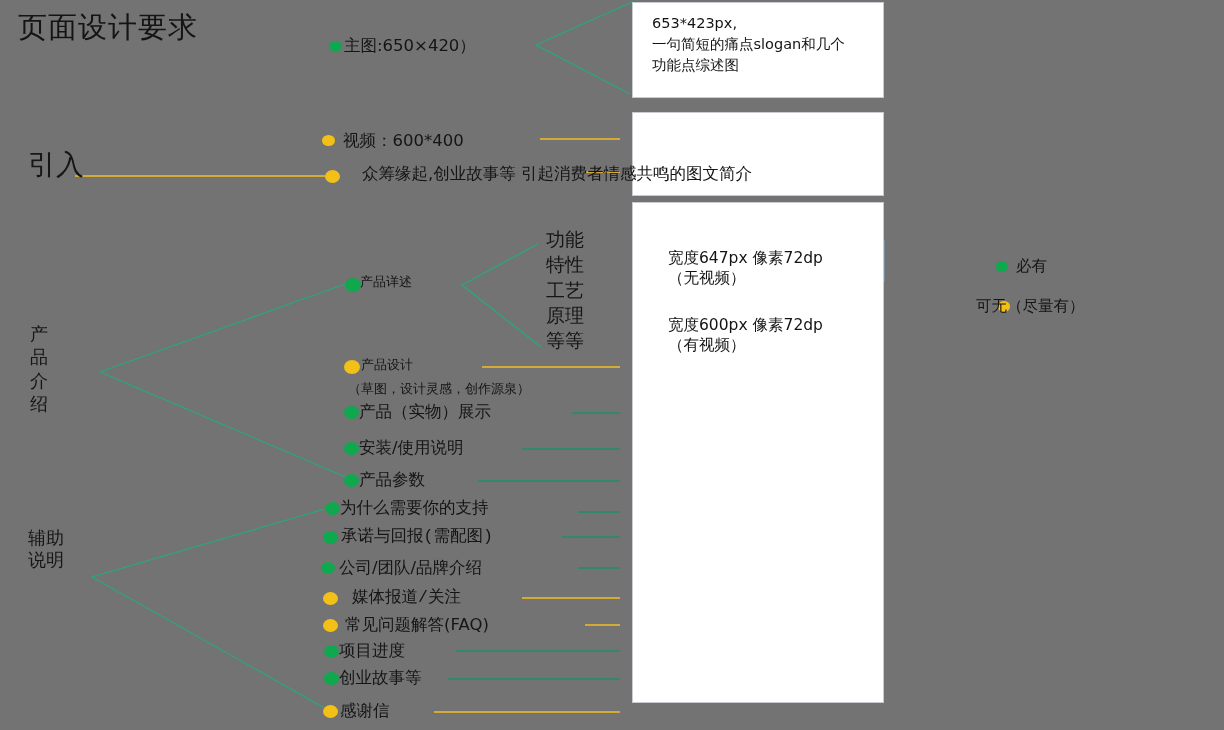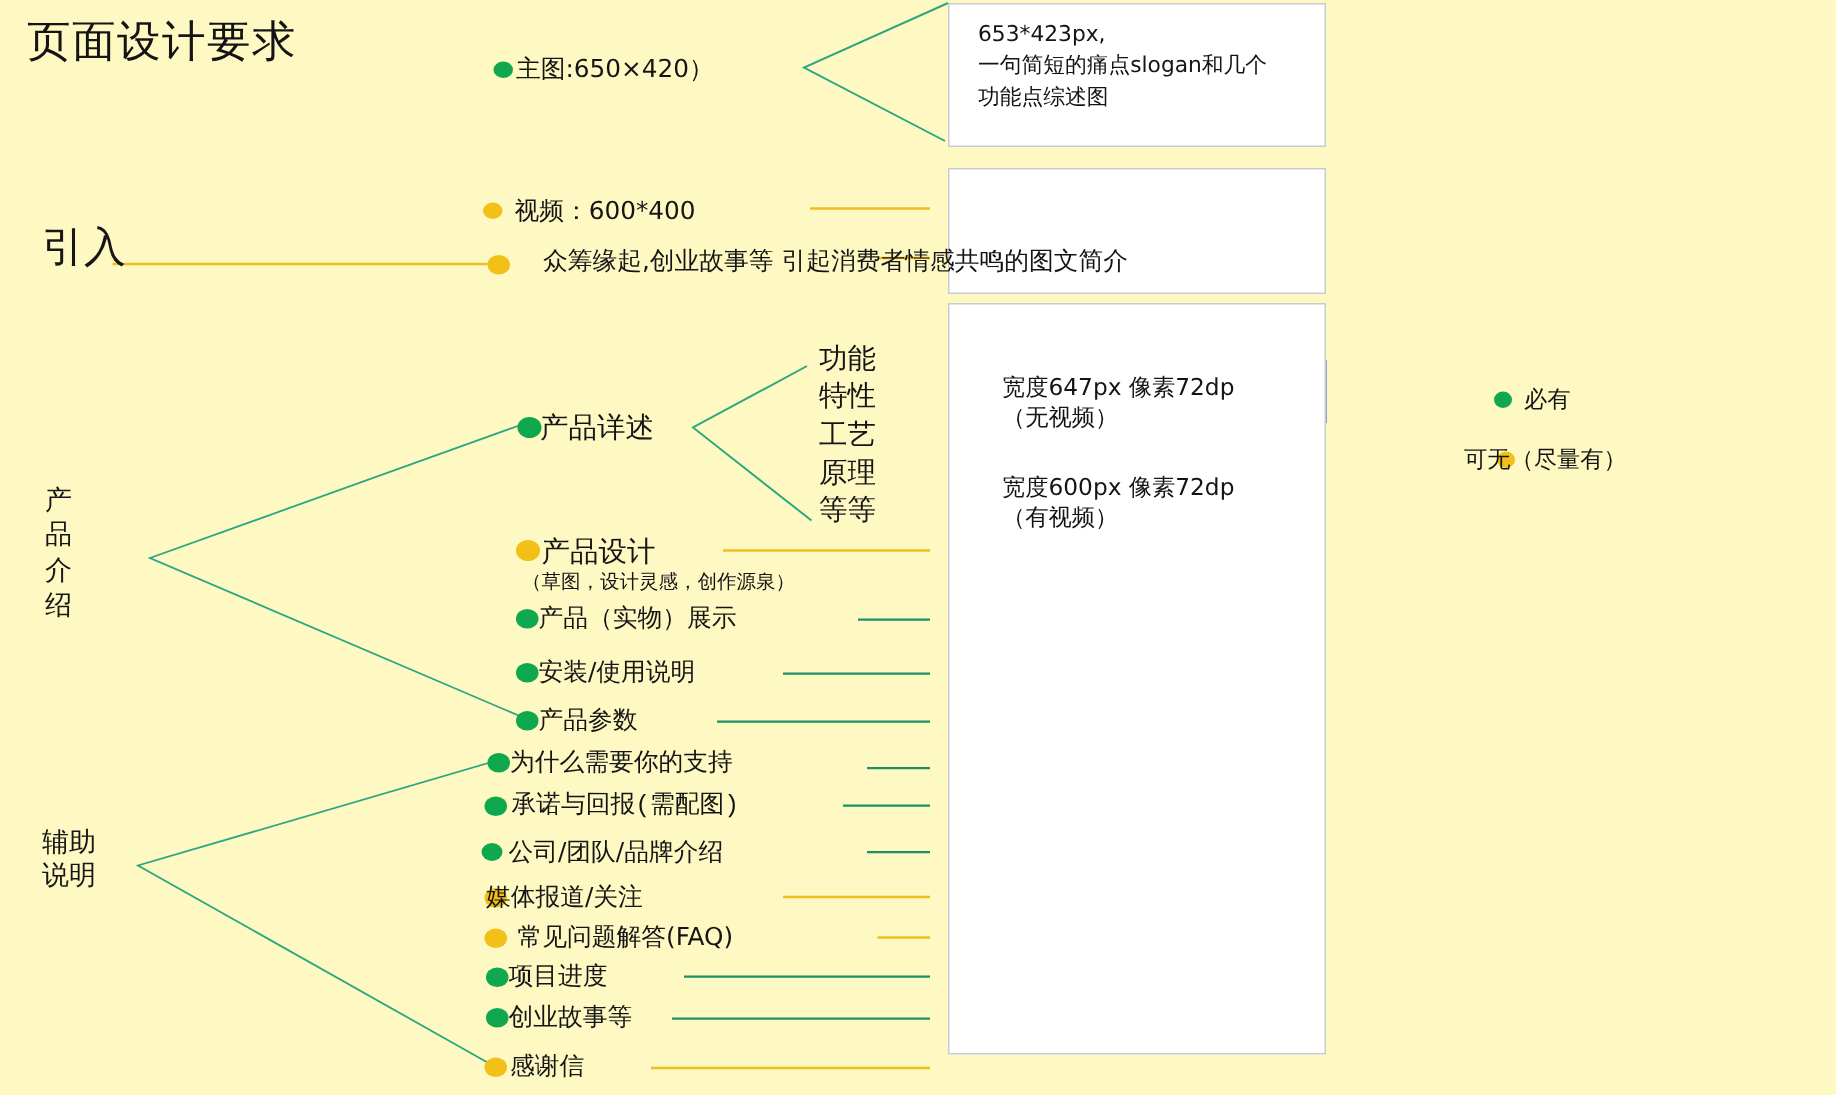--- a/index.html
+++ b/index.html
@@ -9,21 +9,21 @@
   }
   body {
     font-family: "DejaVu Sans", "Liberation Sans", sans-serif;
     color: #121212;
   }
   #canvas {
     position: relative;
     width: 1224px;
     height: 730px;
     overflow: hidden;
-    background: #fef9c3;
+    background: #737373;
   }
 
   #svg-layer {
     position: absolute;
     left: 0; top: 0;
     width: 1224px;
     height: 730px;
     pointer-events: none;
   }
 
@@ -50,21 +50,21 @@
     position: absolute;
     font-size: 16.5px;
     color: #151515;
     white-space: nowrap;
     line-height: 1.25;
   }
   .node-label.small {
     font-size: 13px;
   }
   .node-label.big {
-    font-size: 19px;
+    font-size: 13px;
   }
 
   .branch-label {
     position: absolute;
     font-size: 18px;
     color: #161616;
     line-height: 1.22;
     white-space: pre-line;
     text-align: left;
   }
@@ -176,21 +176,21 @@
   <div class="dim-text" style="left:668px; top:315px; width:210px;">宽度600px  像素72dp
 （有视频）</div>
 
   <div class="branch-label" style="left:28px; top:148px; font-size:28px;">引入</div>
 
   <div class="branch-label vertical" style="left:30px; top:322px; font-size:18px;">产
 品
 介
 绍</div>
 
-  <div class="branch-label" style="left:28px; top:551px; font-size:18px;">辅助
+  <div class="branch-label" style="left:28px; top:527px; font-size:18px;">辅助
 说明</div>
 
   <div class="bullet g" style="left:329px; top:41px;"></div>
   <div class="node-label" style="left:344px; top:36px;">主图:650×420）</div>
 
   <div class="bullet y" style="left:322px; top:135px;"></div>
   <div class="node-label" style="left:343px; top:131px;">视频：600*400</div>
 
   <div class="bullet y" style="left:325px; top:170px; width:15px; height:13px;"></div>
   <div class="node-label" style="left:362px; top:164px;">众筹缘起,创业故事等
@@ -221,21 +221,21 @@
   <div class="bullet g" style="left:325px; top:502px; width:15px; height:13px;"></div>
   <div class="node-label" style="left:340px; top:498px;">为什么需要你的支持</div>
 
   <div class="bullet g" style="left:323px; top:531px; width:15px; height:13px;"></div>
   <div class="node-label" style="left:341px; top:527px;font-family:Liberation Mono, monospace;">承诺与回报(需配图)</div>
 
   <div class="bullet g" style="left:321px; top:562px; width:14px; height:12px;"></div>
   <div class="node-label" style="left:339px; top:558px;">公司/团队/品牌介绍</div>
 
   <div class="bullet y" style="left:323px; top:592px; width:15px; height:13px;"></div>
-  <div class="node-label" style="left:324px; top:588px;">媒体报道/关注</div>
+  <div class="node-label" style="left:352px; top:588px;font-family:Liberation Mono, monospace;">媒体报道/关注</div>
 
   <div class="bullet y" style="left:323px; top:619px; width:15px; height:13px;"></div>
   <div class="node-label" style="left:345px; top:615px;">常见问题解答(FAQ)</div>
 
   <div class="bullet g" style="left:324px; top:645px; width:15px; height:13px;"></div>
   <div class="node-label" style="left:339px; top:641px;">项目进度</div>
 
   <div class="bullet g" style="left:324px; top:672px; width:15px; height:13px;"></div>
   <div class="node-label" style="left:339px; top:668px;">创业故事等</div>
 

